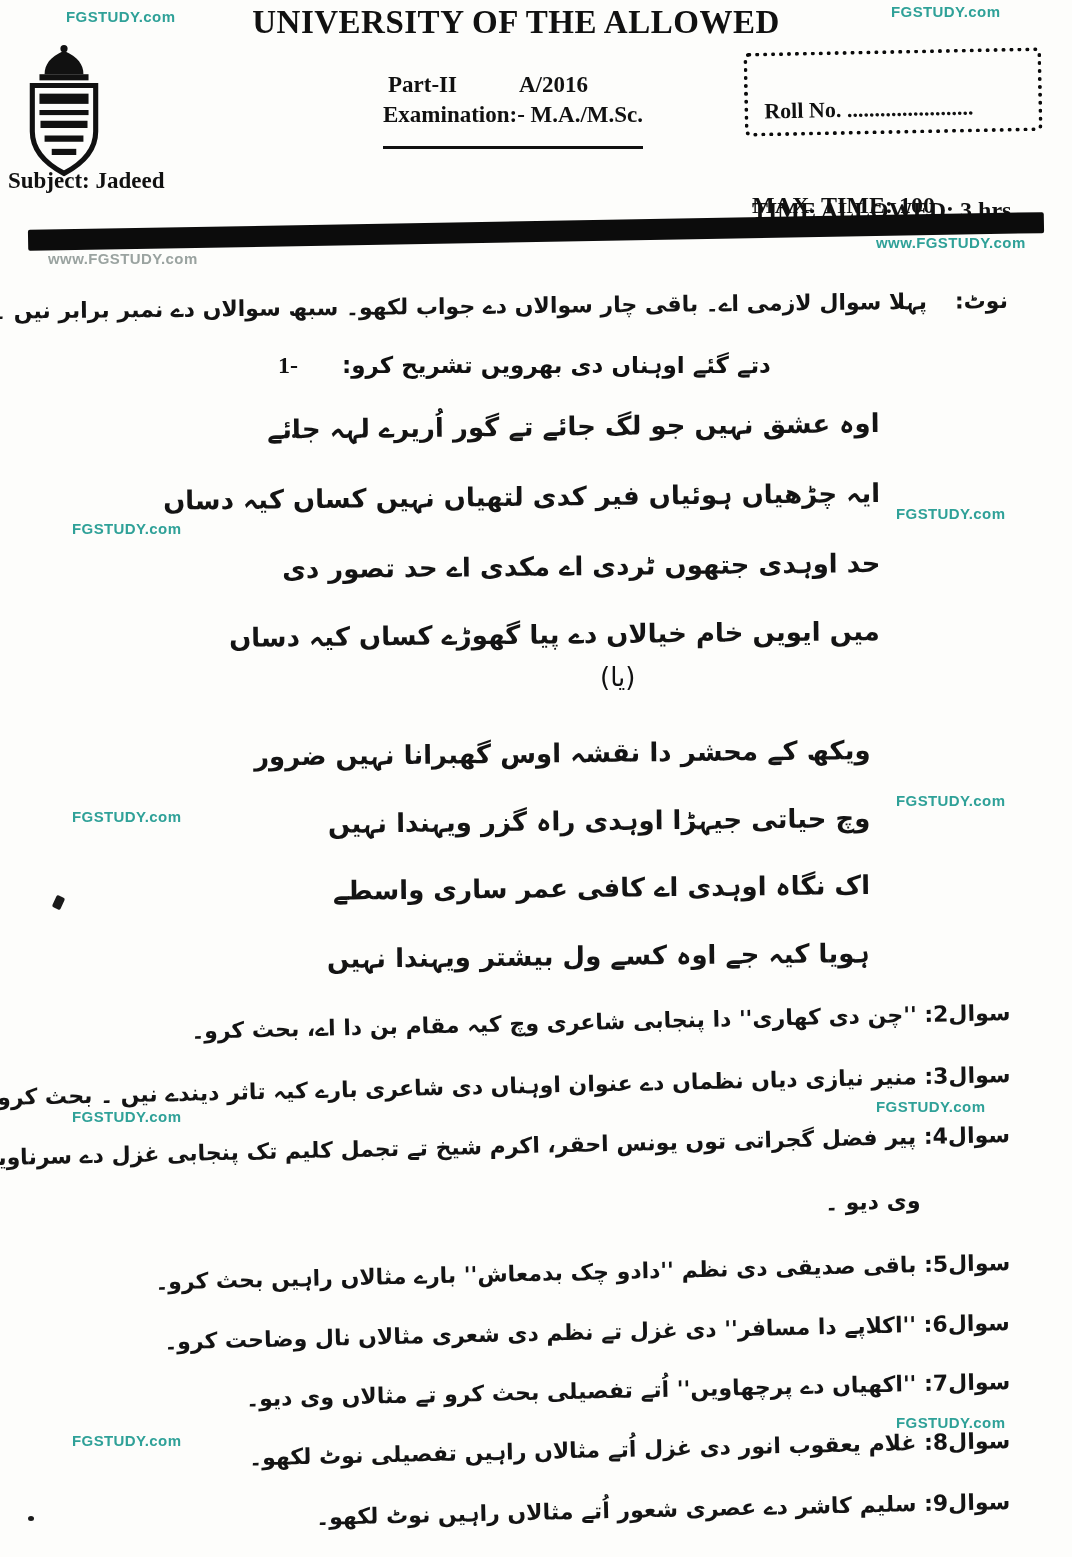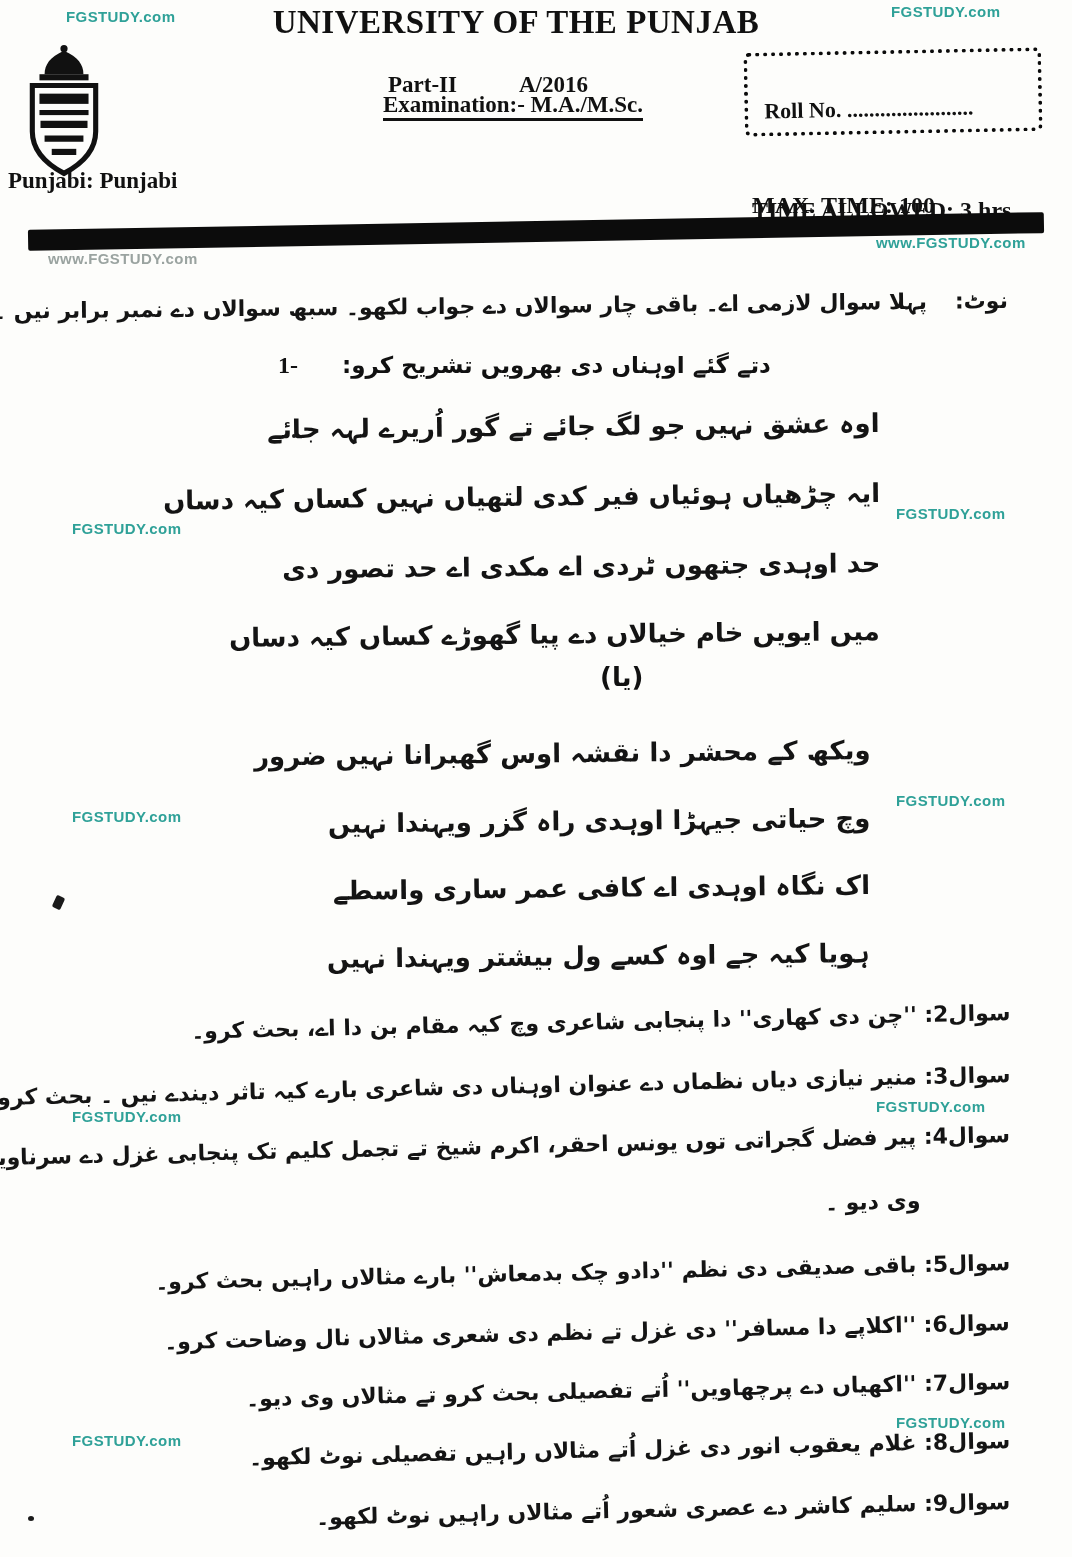--- a/index.html
+++ b/index.html
@@ -37,24 +37,24 @@
   }
   .part-line {
     position: absolute;
     top: 72px; left: 388px;
     display: flex; gap: 62px;
     font-size: 23px; font-weight: bold;
     white-space: nowrap;
   }
   .exam-line {
     position: absolute;
-    top: 92px; left: 383px;
+    top: 102px; left: 383px;
     font-size: 23px; font-weight: bold;
     border-bottom: 3px solid #111;
-    padding-bottom: 0;
+    padding-bottom: 18px;
     white-space: nowrap;
   }
   .logo { position: absolute; left: 18px; top: 42px; }
   .roll-box {
     position: absolute;
     left: 744px; top: 50px;
     width: 298px; height: 84px;
     border: 4px dotted #0b0b0b;
     border-radius: 6px;
     transform: rotate(-1.1deg);
@@ -90,21 +90,21 @@
   .q1-line {
     position: absolute;
     top: 352px; left: 278px;
     display: flex; align-items: baseline; gap: 44px;
   }
   .q1-num { font-family: "Liberation Serif", serif; font-size: 24px; font-weight: bold; }
   .q1-text { direction: rtl; font-family: "DejaVu Sans", sans-serif; font-weight: bold; font-size: 23px; white-space: nowrap; }
   .poem { font-size: 26px; right: 192px; transform: rotate(-0.6deg); transform-origin: 100% 50%; }
   .poem2 { right: 202px; }
   .p1-0 { top: 408px; } .p1-1 { top: 478px; } .p1-2 { top: 548px; } .p1-3 { top: 616px; }
-  .or-sep { position: absolute; top: 662px; left: 600px; direction: rtl; font-family: "DejaVu Sans", sans-serif; font-weight: bold; font-size: 26px; }
+  .or-sep { position: absolute; top: 662px; left: 600px; direction: rtl; font-family: "DejaVu Sans", sans-serif; font-weight: normal; font-size: 26px; }
   .p2-0 { top: 735px; } .p2-1 { top: 803px; } .p2-2 { top: 870px; } .p2-3 { top: 938px; }
   .question { font-size: 22px; right: 62px; transform: rotate(-1.3deg); transform-origin: 100% 50%; }
   .q-2 { top: 1000px; }
   .q-3 { top: 1062px; }
   .q-4 { top: 1122px; }
   .q-4b { top: 1188px; right: 152px; }
   .q-5 { top: 1250px; }
   .q-6 { top: 1310px; }
   .q-7 { top: 1369px; }
   .q-8 { top: 1428px; }
@@ -140,34 +140,34 @@
       <rect x="21" y="31" width="48" height="6" fill="#111"></rect>
       <path d="M14 42 L76 42 L76 87 C76 106 62 119 45 128 C28 119 14 106 14 87 Z" fill="none" stroke="#111" stroke-width="5"></path>
       <rect x="21" y="50" width="48" height="10" fill="#111"></rect>
       <rect x="21" y="66" width="48" height="5" fill="#111"></rect>
       <path d="M22 80 L68 80" stroke="#111" stroke-width="7"></path>
       <path d="M26 94 L64 94" stroke="#111" stroke-width="6"></path>
       <path d="M33 107 L57 107" stroke="#111" stroke-width="6"></path>
     </svg>
   </div>
 
-  <div class="uni-title">UNIVERSITY OF THE PUNJAB</div>
+  <div class="uni-title">UNIVERSITY OF THE ALLOWED</div>
 
   <div class="part-line">
     <span>Part-II</span>
     <span>A/2016</span>
   </div>
 
   <div class="exam-line">Examination:- M.A./M.Sc.</div>
 
   <div class="roll-box">
     <div class="roll-text">Roll No. .......................</div>
   </div>
 
-  <div class="subject-line">Punjabi: Punjabi</div>
+  <div class="subject-line">Subject: Jadeed</div>
   <div class="time-line">TIME ALLOWED: 3 hrs.</div>
   <div class="marks-line">MAX. TIME: 100</div>
 
   <div class="divider-bar"></div>
 
   <div class="urdu note-line">
     <span>نوٹ:</span>
     <span>پہلا سوال لازمی اے۔ باقی چار سوالاں دے جواب لکھو۔ سبھ سوالاں دے نمبر برابر نیں ۔</span>
   </div>
 

